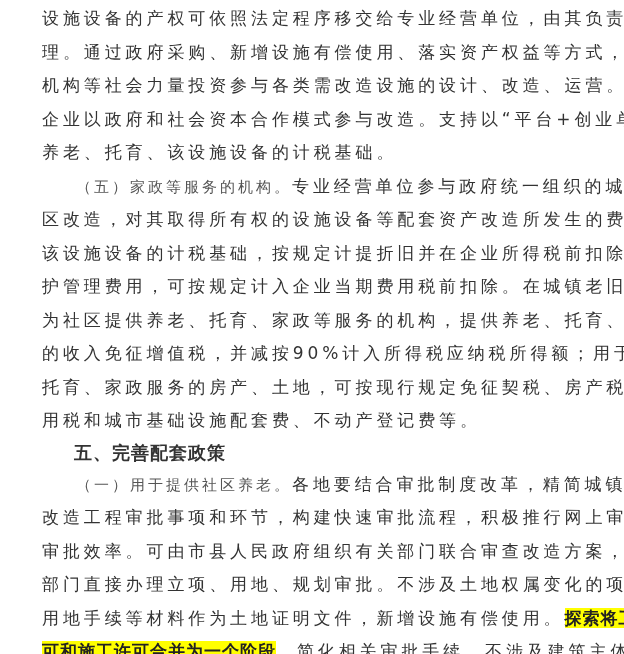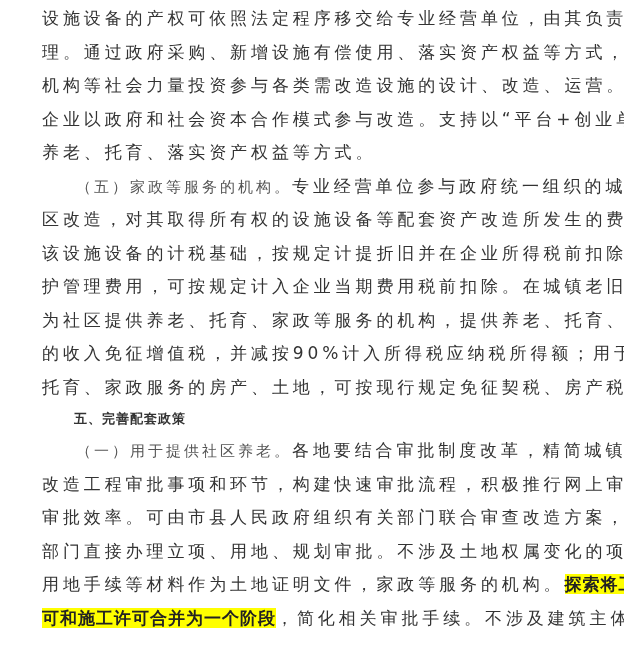--- a/index.html
+++ b/index.html
@@ -3,53 +3,54 @@
 <meta charset="utf-8">
 <style>
   html, body { margin:0; padding:0; background:#ffffff; }
   body { width:624px; height:654px; overflow:hidden; position:relative;
          font-family:"DejaVu Sans", "Liberation Sans", sans-serif; color:#333333; }
   .doc { position:absolute; left:42px; top:2px; width:545px; }
   .line { height:33.5px; line-height:33.5px; font-size:17px; white-space:nowrap;
           letter-spacing:3.9px; }
   .indent { padding-left:34px; }
   .heading { font-family:"DejaVu Serif", "Liberation Serif", serif; font-weight:bold;
-             font-size:13px; color:#333; letter-spacing:1px; padding-left:32px; height:30px; line-height:30px; }
+             font-size:18px; color:#333; letter-spacing:1px; padding-left:32px; height:30px; line-height:30px; }
   .sub { font-family:"DejaVu Serif", "Liberation Serif", serif; color:#555; font-size:15px; letter-spacing:3px; }
   .hl { background:#ffff00; }
   .bold { font-weight:bold; font-family:"DejaVu Serif","Liberation Serif",serif; color:#222; letter-spacing:1px; }
 </style>
 </head>
 <body>
 
 <div class="doc">
   <div class="line">设施设备的产权可依照法定程序移交给专业经营单位，由其负责后续维护管</div>
   <div class="line">理。通过政府采购、新增设施有偿使用、落实资产权益等方式，吸引各类专业</div>
   <div class="line">机构等社会力量投资参与各类需改造设施的设计、改造、运营。支持规范各类</div>
   <div class="line">企业以政府和社会资本合作模式参与改造。支持以“平台+创业单元”方式发展</div>
-  <div class="line">养老、托育、落实资产权益等方式。</div>
+  <div class="line">养老、托育、该设施设备的计税基础。</div>
 
   <div class="line indent">
     <span class="sub">（五）</span><span class="sub">家政等服务的机构。</span><span>专业经营单位参与政府统一组织的城镇老旧小</span>
   </div>
   <div class="line">区改造，对其取得所有权的设施设备等配套资产改造所发生的费用，可以作为</div>
   <div class="line">该设施设备的计税基础，按规定计提折旧并在企业所得税前扣除；所发生的维</div>
   <div class="line">护管理费用，可按规定计入企业当期费用税前扣除。在城镇老旧小区改造中，</div>
   <div class="line">为社区提供养老、托育、家政等服务的机构，提供养老、托育、家政服务取得</div>
   <div class="line">的收入免征增值税，并减按90%计入所得税应纳税所得额；用于提供社区养老、</div>
   <div class="line">托育、家政服务的房产、土地，可按现行规定免征契税、房产税、城镇土地使</div>
+  <div class="line">用税和城市基础设施配套费、不动产登记费等。</div>
 
   <div class="heading">五、完善配套政策</div>
 
   <div class="line indent">
     <span class="sub">（一）</span><span class="sub">用于提供社区养老。</span><span>各地要结合审批制度改革，精简城镇老旧小区</span>
   </div>
   <div class="line">改造工程审批事项和环节，构建快速审批流程，积极推行网上审批，提高项目</div>
   <div class="line">审批效率。可由市县人民政府组织有关部门联合审查改造方案，认可后由相关</div>
   <div class="line">部门直接办理立项、用地、规划审批。不涉及土地权属变化的项目，可用已有</div>
   <div class="line">
-    <span>用地手续等材料作为土地证明文件，家政等服务的机构。</span><span class="hl bold">探索将工程建设许</span>
+    <span>用地手续等材料作为土地证明文件，新增设施有偿使用。</span><span class="hl bold">探索将工程建设许</span>
   </div>
   <div class="line">
     <span class="hl bold">可和施工许可合并为一个阶段</span><span>，简化相关审批手续。不涉及建筑主体结构变动</span>
   </div>
 
 </div>
 
 </body></html>

